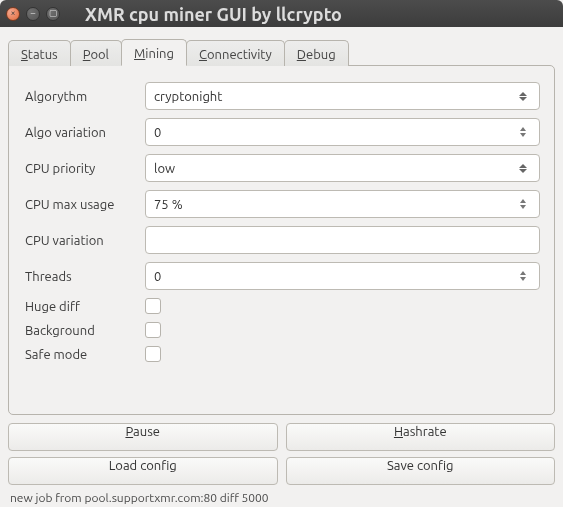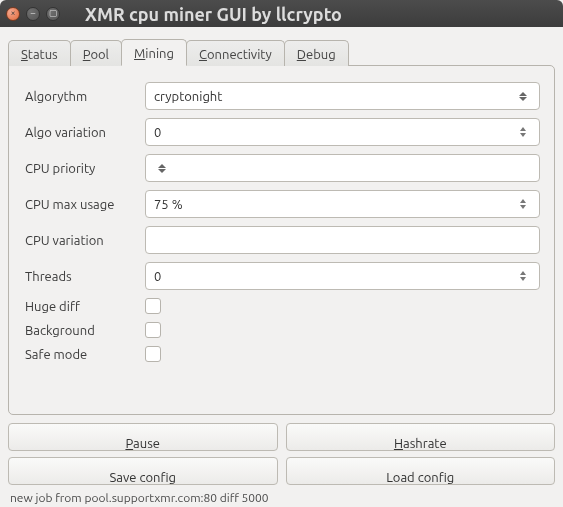--- a/index.html
+++ b/index.html
@@ -37,21 +37,21 @@
   .caret-down { border-top: 4px solid #666; }
 
   .spin .stepper { width: 16px; display: flex; flex-direction: column; align-items: center; gap: 2px; }
   .step-up, .step-down { width: 0; height: 0; border-left: 3px solid transparent; border-right: 3px solid transparent; cursor: pointer; }
   .step-up { border-bottom: 4px solid #777; }
   .step-down { border-top: 4px solid #777; }
 
   .chk { width: 16px; height: 16px; background: #fff; border: 1px solid #b7b4ad; border-radius: 3px; justify-self: start; margin-left: 0; cursor: pointer; }
 
   .btnrow { display: grid; grid-template-columns: 1fr 1fr; column-gap: 8px; margin-top: 8px; }
-  .btn { height: 28px; background: linear-gradient(to bottom,#fafaf9,#ecebe9); border: 1px solid #bdbab3; border-radius: 4px; display: flex; align-items: flex-end; justify-content: center; font-size: 13px; color: #333; cursor: pointer; }
+  .btn { height: 28px; background: linear-gradient(to bottom,#fafaf9,#ecebe9); border: 1px solid #bdbab3; border-radius: 4px; display: flex; align-items: flex-start; justify-content: center; font-size: 13px; color: #333; cursor: pointer; }
   .btn .mn { text-decoration: underline; }
 
   .status { margin-top: 6px; font-size: 12px; color: #4a4a4a; padding-left: 2px; }
 </style>
 </head>
 <body>
 
 <div class="titlebar">
   <span class="win-btn close-btn">×</span>
   <span class="win-btn min-btn">–</span>
@@ -85,20 +85,21 @@
       <div class="spin">
         <span class="value">0</span>
         <span class="stepper">
             <span class="step-up"></span>
             <span class="step-down"></span>
           </span>
       </div>
 
       <label>CPU priority</label>
       <div class="combo">
+        <span class="value">low</span>
         <span class="caret">
             <span class="caret-up"></span>
             <span class="caret-down"></span>
           </span>
       </div>
 
       <label>CPU max usage</label>
       <div class="spin">
         <span class="value">75 %</span>
         <span class="stepper">
@@ -136,21 +137,21 @@
   <div class="btnrow">
     <div class="btn">
         <span><span class="mn">P</span>ause</span>
       </div>
     <div class="btn">
         <span><span class="mn">H</span>ashrate</span>
       </div>
   </div>
   <div class="btnrow" style="margin-top:6px;">
     <div class="btn">
-        <span>Save config</span>
+        <span>Load config</span>
       </div>
     <div class="btn">
-        <span>Load config</span>
+        <span>Save config</span>
       </div>
   </div>
 
   <div class="status">new job from pool.supportxmr.com:80 diff 5000</div>
 </div>
 
 </body></html>

